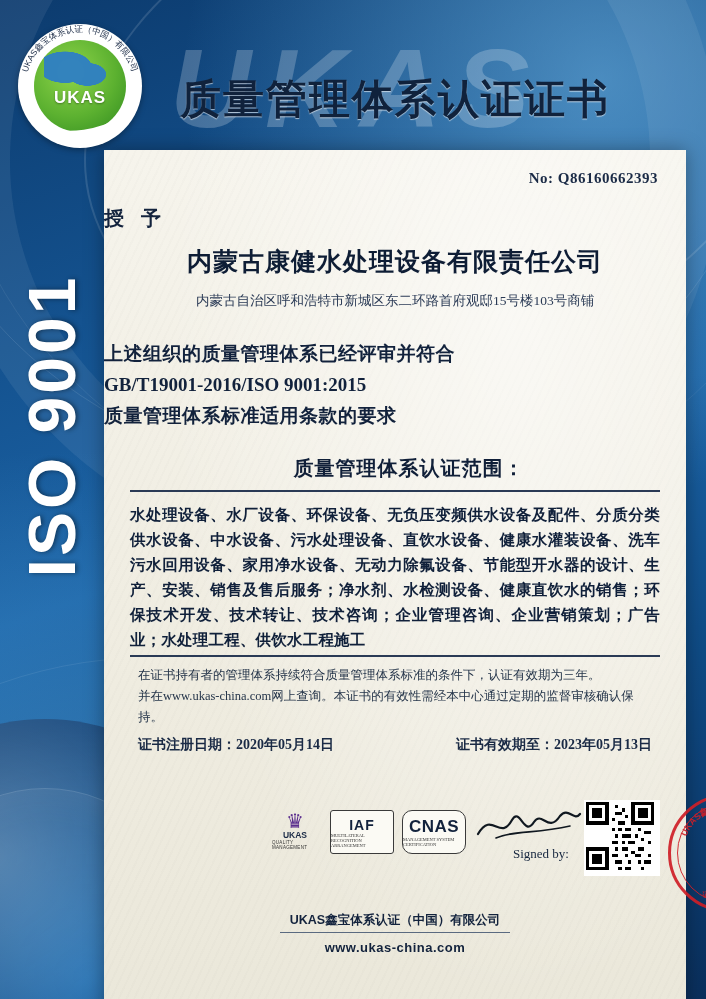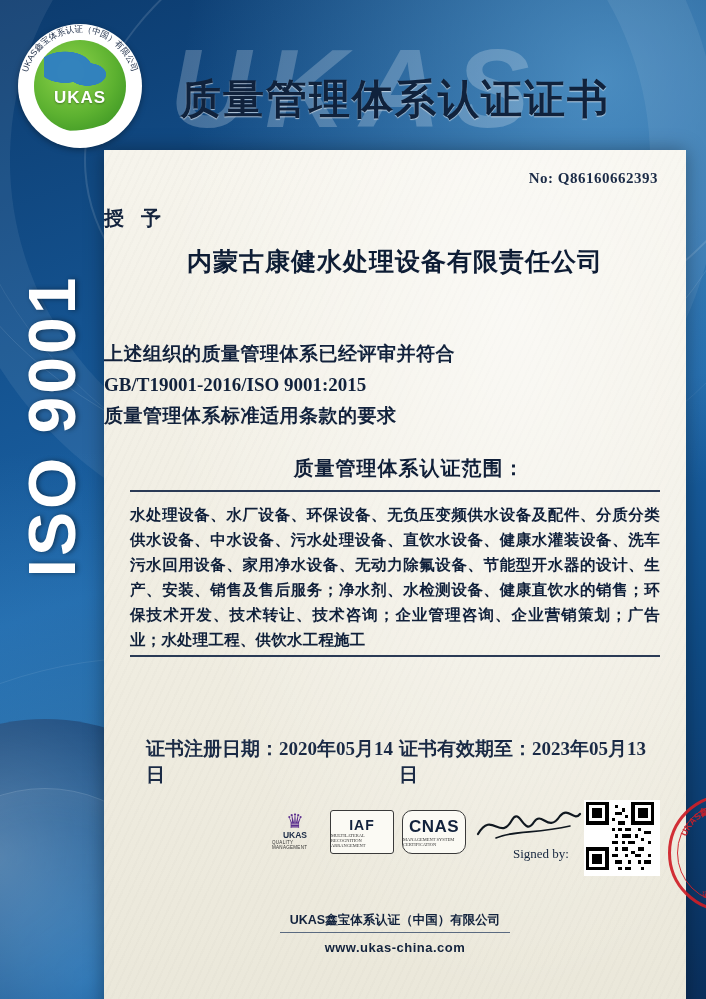--- a/index.html
+++ b/index.html
@@ -188,21 +188,21 @@
   .rule2{
     position:absolute;left:26px;right:26px;top:505px;height:2px;background:#2a3a55;
   }
   .note{
     position:absolute;left:34px;right:34px;top:515px;
     font-size:12.5px;line-height:21px;color:#243449;text-align:left;
   }
   .dates{
     position:absolute;left:34px;right:34px;top:586px;
     display:flex;justify-content:space-between;
-    font-size:19px;color:#1a2a45;font-weight:bold;margin-left:8px;
+    font-size:14px;color:#1a2a45;font-weight:bold;
   }
 
   
   .marks{
     position:absolute;left:18px;right:18px;top:640px;height:110px;
   }
   .mark{
     position:absolute;top:12px;
     border:1px solid #3a3a3a;border-radius:3px;
     background:#fbfaf4;
@@ -309,32 +309,37 @@
   <div class="paper">
     <div class="content">
 
       <div class="cert-no">
         <span>No:</span>
         <span>Q86160662393</span>
       </div>
 
       <div class="awarded">授 予</div>
       <div class="company">内蒙古康健水处理设备有限责任公司</div>
+      <div class="address">内蒙古自治区呼和浩特市新城区东二环路首府观邸15号楼103号商铺</div>
 
       <div class="stmt">
         <div>上述组织的质量管理体系已经评审并符合</div>
         <div class="std">GB/T19001-2016/ISO 9001:2015</div>
         <div>质量管理体系标准适用条款的要求</div>
       </div>
 
       <div class="scope-title">质量管理体系认证范围：</div>
       <div class="rule"></div>
       <div class="scope-body">水处理设备、水厂设备、环保设备、无负压变频供水设备及配件、分质分类供水设备、中水设备、污水处理设备、直饮水设备、健康水灌装设备、洗车污水回用设备、家用净水设备、无动力除氟设备、节能型开水器的设计、生产、安装、销售及售后服务；净水剂、水检测设备、健康直饮水的销售；环保技术开发、技术转让、技术咨询；企业管理咨询、企业营销策划；广告业；水处理工程、供饮水工程施工</div>
       <div class="rule2"></div>
 
+      <div class="note">
+        <div>在证书持有者的管理体系持续符合质量管理体系标准的条件下，认证有效期为三年。</div>
+        <div>并在www.ukas-china.com网上查询。本证书的有效性需经本中心通过定期的监督审核确认保持。</div>
+      </div>
 
       <div class="dates">
         <div>
           <span>证书注册日期：</span><span>2020年05月14日</span>
         </div>
         <div>
           <span>证书有效期至：</span><span>2023年05月13日</span>
         </div>
       </div>
 

